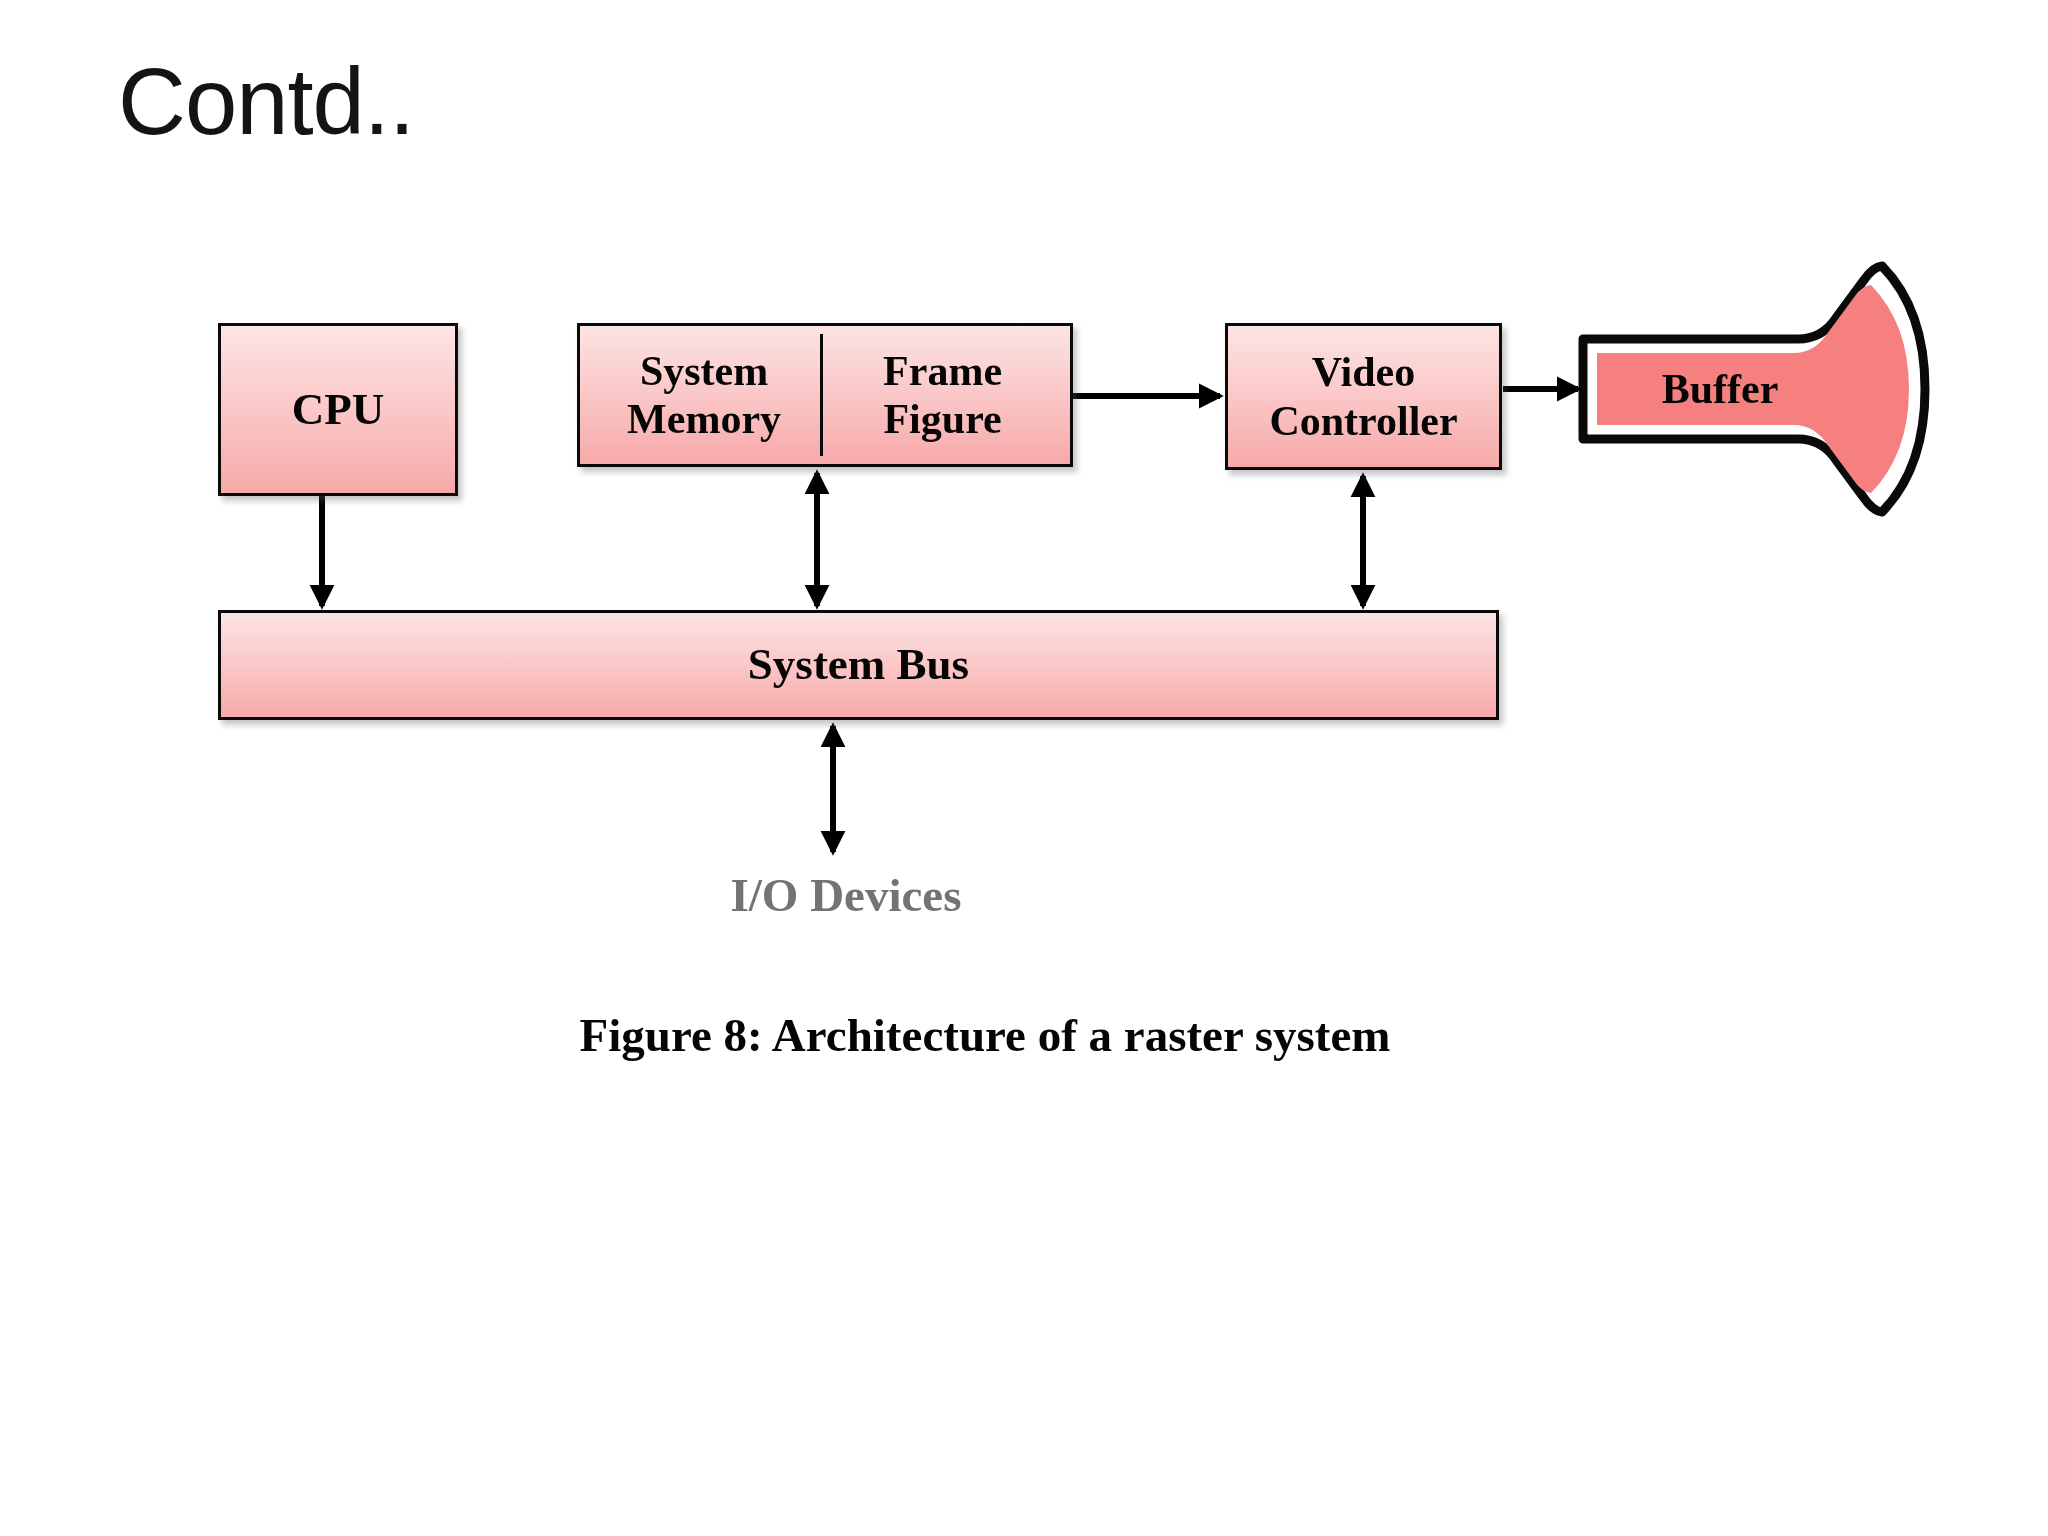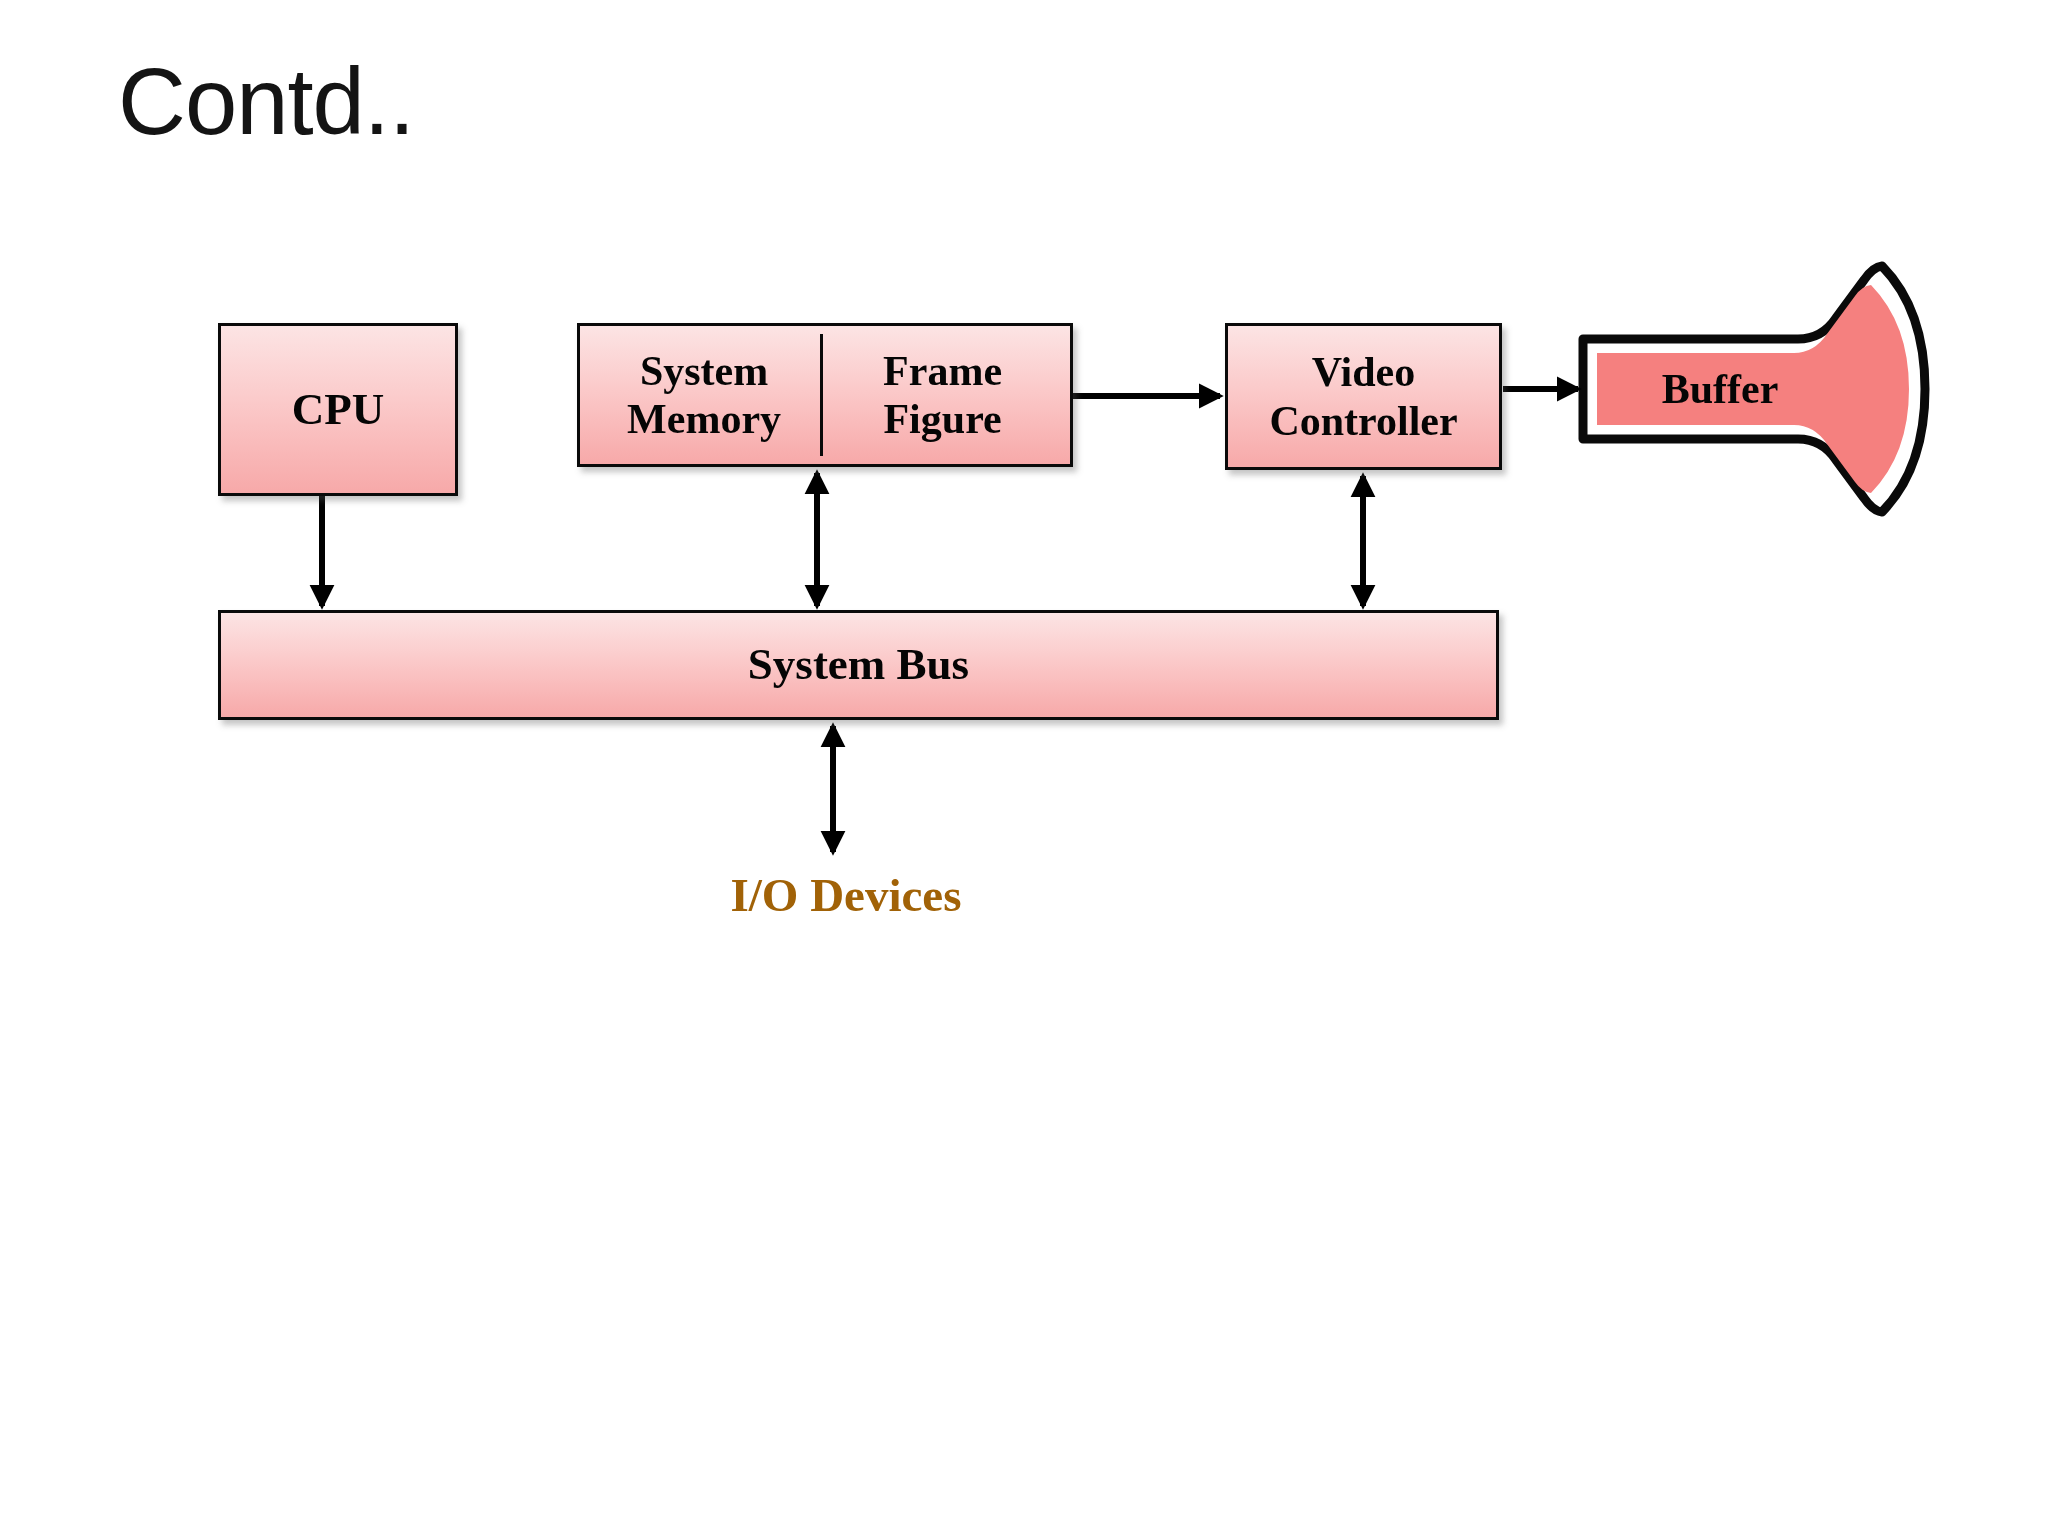--- a/index.html
+++ b/index.html
@@ -50,21 +50,21 @@
     position:absolute;
     left:1596px;top:340px;width:248px;height:98px;
     display:flex;align-items:center;justify-content:center;
     font-size:42px;font-weight:bold;color:#050505;
     white-space:nowrap;
   }
   .io-label{
     position:absolute;
     left:646px;top:868px;width:400px;
     text-align:center;
-    font-size:47px;font-weight:bold;color:#a16207;
+    font-size:47px;font-weight:bold;color:#737373;
     white-space:nowrap;
   }
   .figure-caption{
     position:absolute;
     left:180px;top:1008px;width:1610px;
     text-align:center;
     font-size:47px;font-weight:bold;color:#050505;
     white-space:nowrap;
   }
 </style>
@@ -118,14 +118,15 @@
   </div>
 
   <div class="pbox box-bus">
     <span class="lbl">System Bus</span>
   </div>
 
   <div class="monitor-label">Buffer</div>
 
   <div class="io-label">I/O Devices</div>
 
+  <div class="figure-caption">Figure 8: Architecture of a raster system</div>
 
 </div>
 
 </body></html>

